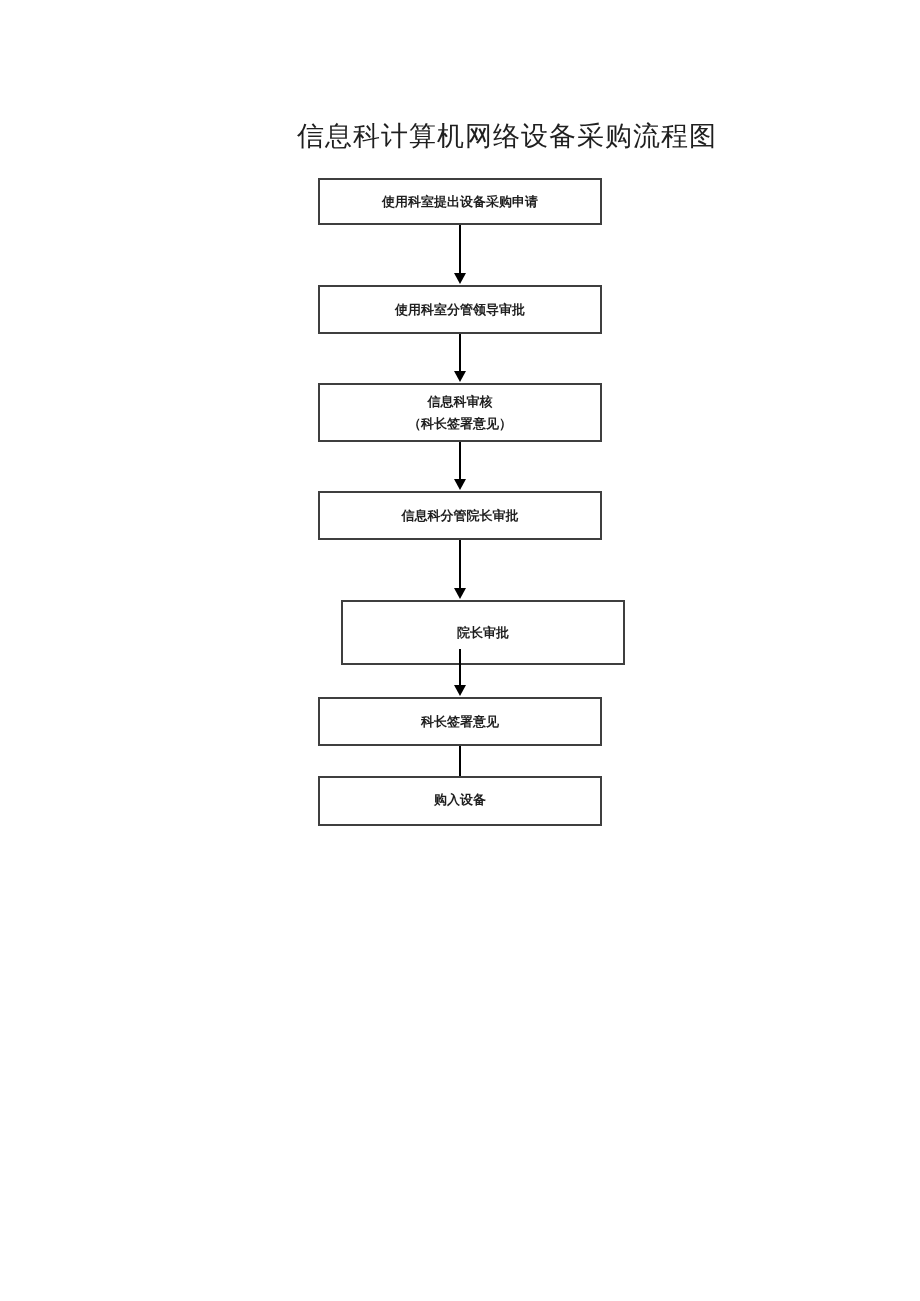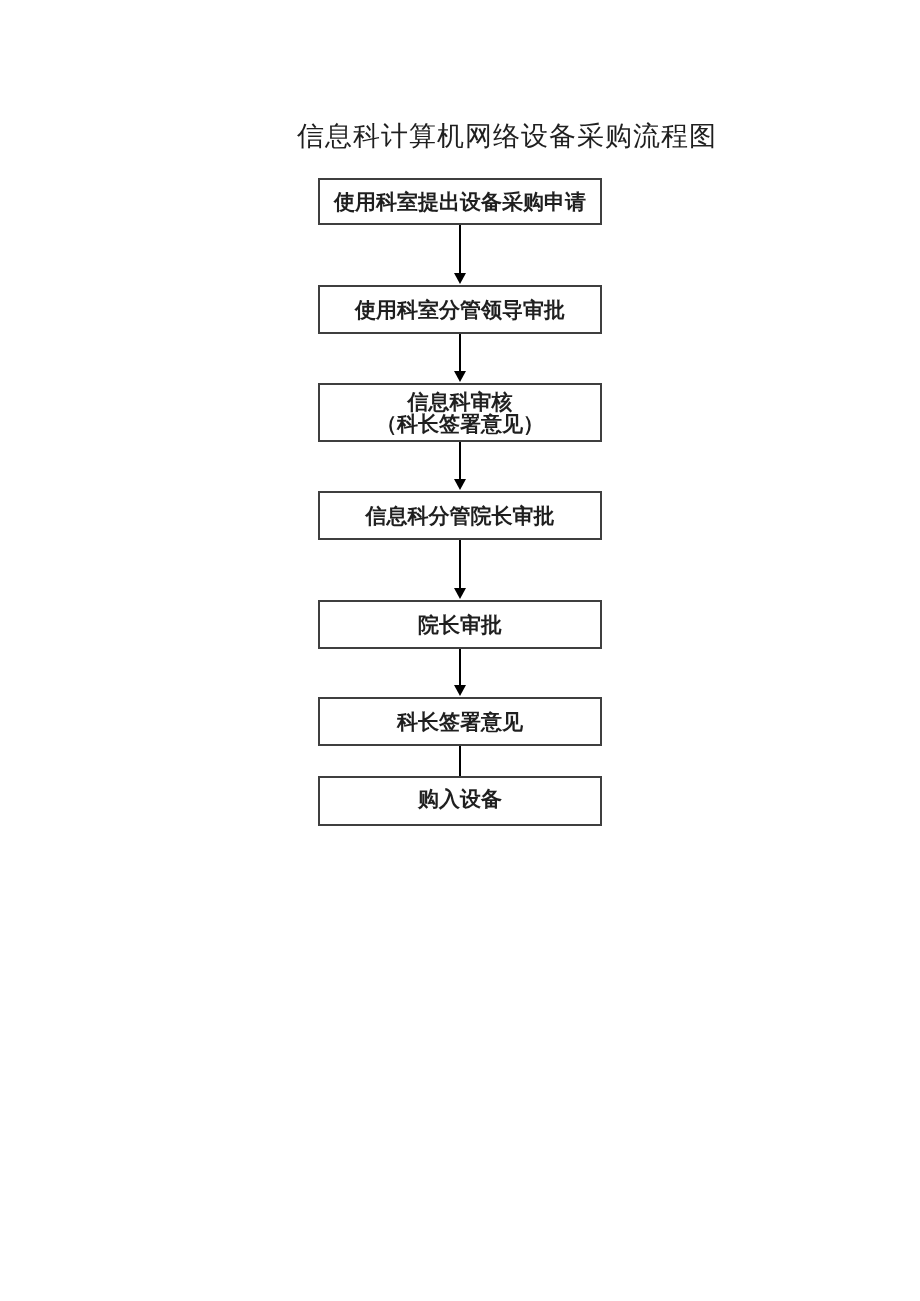--- a/index.html
+++ b/index.html
@@ -36,21 +36,21 @@
     box-sizing: border-box;
     border: 2px solid #3f3f3f;
     background: #ffffff;
     display: flex;
     flex-direction: column;
     align-items: center;
     justify-content: center;
     text-align: center;
   }
   .flow-node .node-line {
-    font-size: 21px;
+    font-size: 13px;
     font-weight: bold;
     line-height: 22px;
     color: #1f1f1f;
     white-space: nowrap;
   }
   .connector-line {
     position: absolute;
     width: 2px;
     background: #000000;
   }
@@ -83,21 +83,21 @@
         <div class="node-line">信息科审核</div>
         <div class="node-line">（科长签署意见）</div>
       </div>
       <div class="connector-line" style="left: 459px; top: 442px; height: 46px;"></div>
       <div class="connector-head" style="left: 454px; top: 479px;"></div>
       <div class="flow-node" style="top: 491px; height: 49px; text-align: center;">
         <div class="node-line">信息科分管院长审批</div>
       </div>
       <div class="connector-line" style="left: 459px; top: 540px; height: 57px;"></div>
       <div class="connector-head" style="left: 454px; top: 588px;"></div>
-      <div class="flow-node" style="top: 600px; height: 49px;">
+      <div class="flow-node" style="top: 600px; height: 65px; margin-left: 23px;">
         <div class="node-line">院长审批</div>
       </div>
       <div class="connector-line" style="left: 459px; top: 649px; height: 45px;"></div>
       <div class="connector-head" style="left: 454px; top: 685px;"></div>
       <div class="flow-node" style="top: 697px; height: 49px;">
         <div class="node-line">科长签署意见</div>
       </div>
       <div class="connector-line" style="left: 459px; top: 746px; height: 43px;"></div>
       <div class="connector-head" style="left: 454px; top: 780px;"></div>
       <div class="flow-node" style="top: 776px; height: 50px; font-family: Liberation Mono, monospace;">

